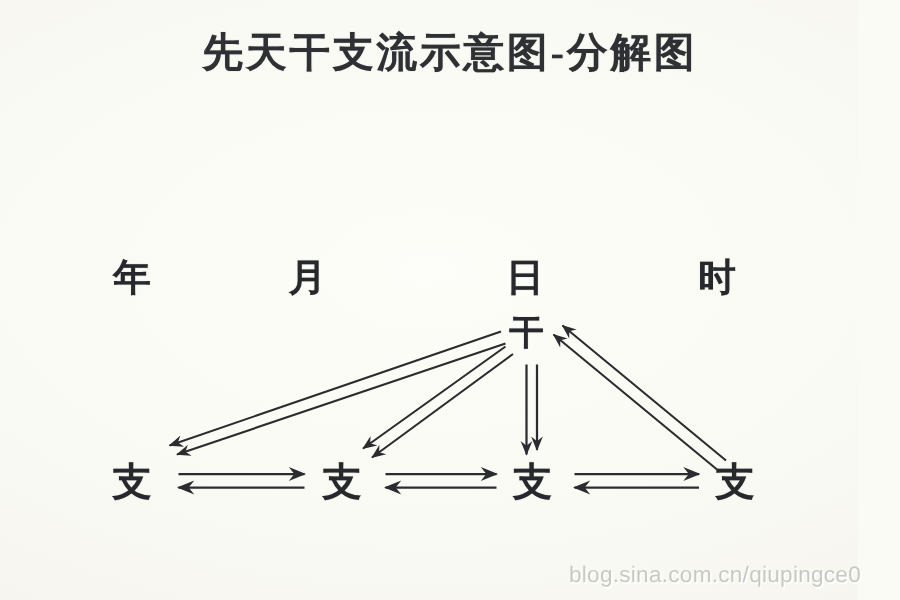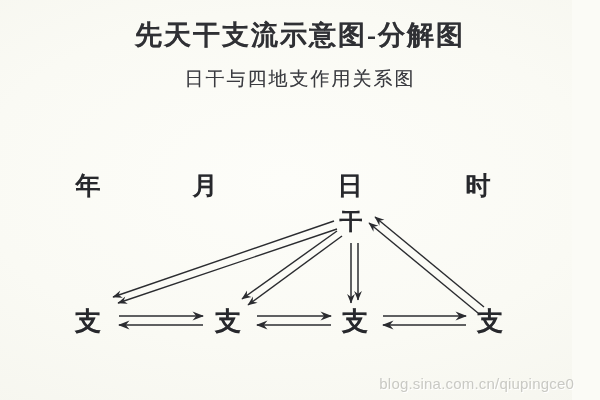--- a/index.html
+++ b/index.html
@@ -101,21 +101,20 @@
     user-select: none;
   }
 </style>
 </head>
 <body>
 
 <div id="page">
 
   <div class="title">先天干支流示意图-分解图</div>
 
-  <div class="subtitle">日干与四地支作用关系图</div>
 
   <div id="stage">
 
     <svg id="wires" viewBox="0 0 600 400">
       <defs>
         <marker id="ah" markerWidth="13" markerHeight="13" refX="11" refY="5.2" orient="auto" markerUnits="userSpaceOnUse">
           <path d="M0.5,0.6 L12,5.2 L0.5,9.8 L4.2,5.2 Z" fill="#2b2c30"></path>
         </marker>
         <marker id="ahs" markerWidth="11" markerHeight="11" refX="9.4" refY="4.4" orient="auto" markerUnits="userSpaceOnUse">
           <path d="M0.4,0.5 L10,4.4 L0.4,8.3 L3.5,4.4 Z" fill="#2b2c30"></path>

